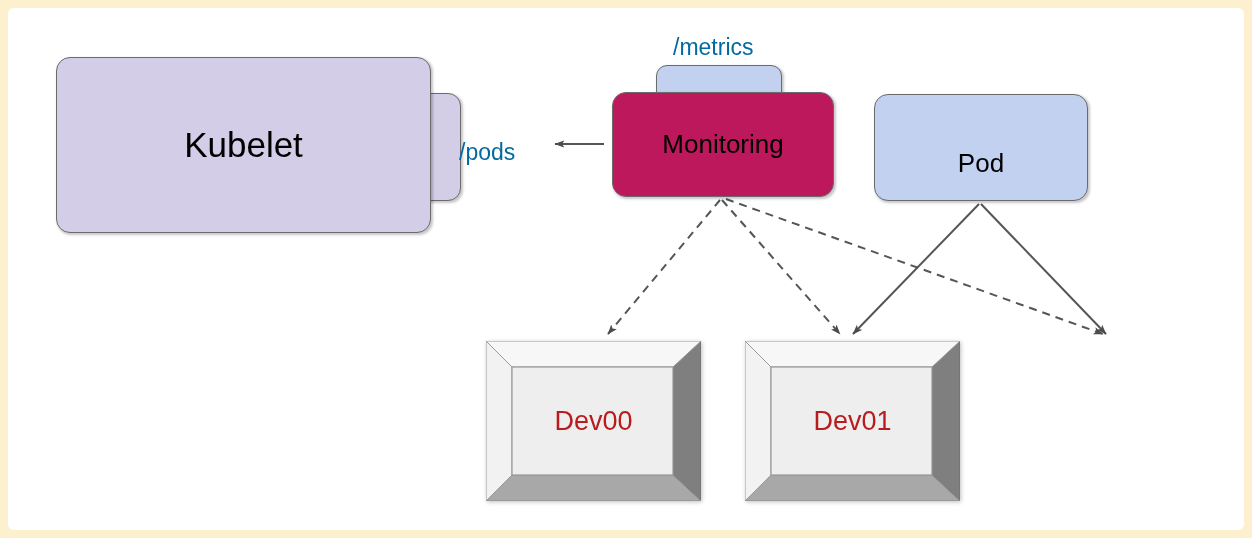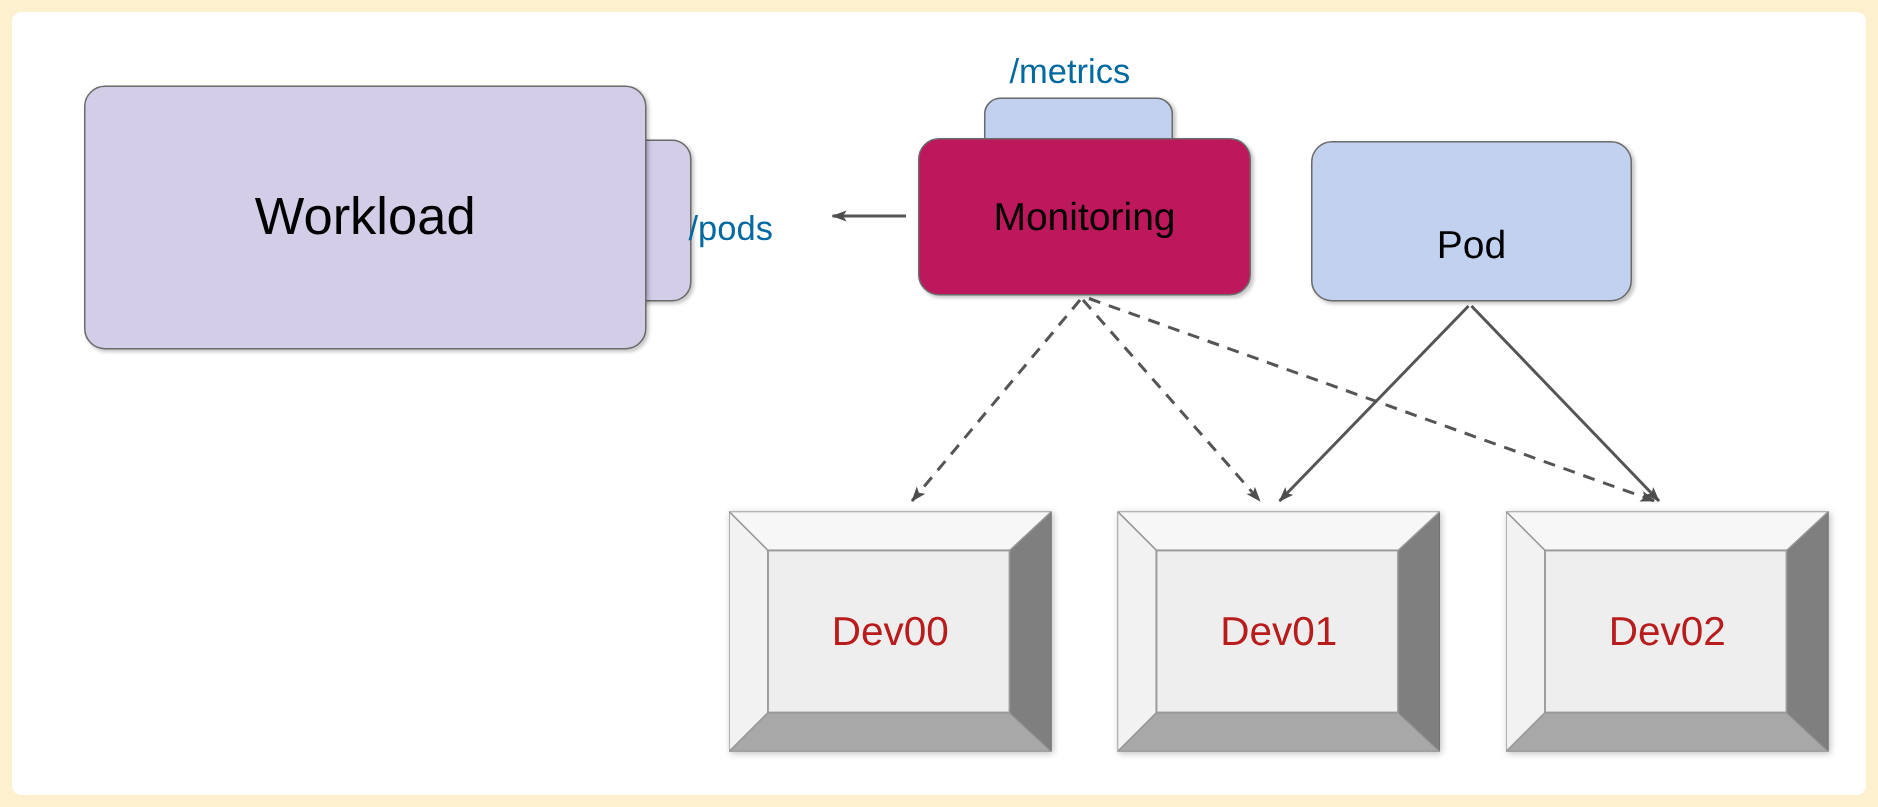--- a/index.html
+++ b/index.html
@@ -159,21 +159,21 @@
       <line x1="714" y1="192" x2="832" y2="326" stroke="#555555" stroke-width="2" stroke-dasharray="8,6" marker-end="url(#arrow-dash)"></line>
       <line x1="718" y1="191" x2="1095" y2="326" stroke="#555555" stroke-width="2" stroke-dasharray="8,6" marker-end="url(#arrow-dash)"></line>
 
       <line x1="971" y1="196" x2="845" y2="326" stroke="#555555" stroke-width="2" marker-end="url(#arrow-solid)"></line>
       <line x1="973" y1="196" x2="1098" y2="326" stroke="#555555" stroke-width="2" marker-end="url(#arrow-solid)"></line>
     </svg>
 
     <div class="tab tab-pods"></div>
 
     <div class="node node-kubelet">
-      <span>Workload</span>
+      <span>Kubelet</span>
     </div>
 
     <span class="edge-label label-pods">/pods</span>
 
     <div class="tab tab-metrics"></div>
     <span class="edge-label label-metrics">/metrics</span>
 
     <div class="node node-monitoring">
       <span>
         <span>Monitoring</span><br>
@@ -204,26 +204,15 @@
         <polygon points="0,0 215,0 215,160 0,160" fill="#f5f5f5" stroke="#9a9a9a" stroke-width="1.2"></polygon>
         <polygon points="215,0 215,160 187,134 187,26" fill="#7f7f7f" stroke="#6f6f6f" stroke-width="1"></polygon>
         <polygon points="0,160 215,160 187,134 26,134" fill="#a8a8a8" stroke="#8d8d8d" stroke-width="1"></polygon>
         <polygon points="0,0 215,0 187,26 26,26" fill="#f7f7f7" stroke="#9a9a9a" stroke-width="1"></polygon>
         <polygon points="0,0 26,26 26,134 0,160" fill="#f2f2f2" stroke="#9a9a9a" stroke-width="1"></polygon>
         <rect x="26" y="26" width="161" height="108" fill="#eeeeee" stroke="#9a9a9a" stroke-width="1.2"></rect>
       </svg>
       <div class="device-label">Dev01</div>
     </div>
 
-    <div class="device dev2">
-      <svg viewBox="0 0 215 160" width="215" height="160">
-        <polygon points="0,0 215,0 215,160 0,160" fill="#f5f5f5" stroke="#9a9a9a" stroke-width="1.2"></polygon>
-        <polygon points="215,0 215,160 187,134 187,26" fill="#7f7f7f" stroke="#6f6f6f" stroke-width="1"></polygon>
-        <polygon points="0,160 215,160 187,134 26,134" fill="#a8a8a8" stroke="#8d8d8d" stroke-width="1"></polygon>
-        <polygon points="0,0 215,0 187,26 26,26" fill="#f7f7f7" stroke="#9a9a9a" stroke-width="1"></polygon>
-        <polygon points="0,0 26,26 26,134 0,160" fill="#f2f2f2" stroke="#9a9a9a" stroke-width="1"></polygon>
-        <rect x="26" y="26" width="161" height="108" fill="#eeeeee" stroke="#9a9a9a" stroke-width="1.2"></rect>
-      </svg>
-      <div class="device-label">Dev02</div>
-    </div>
 
   </div>
 </div>
 
 </body></html>

